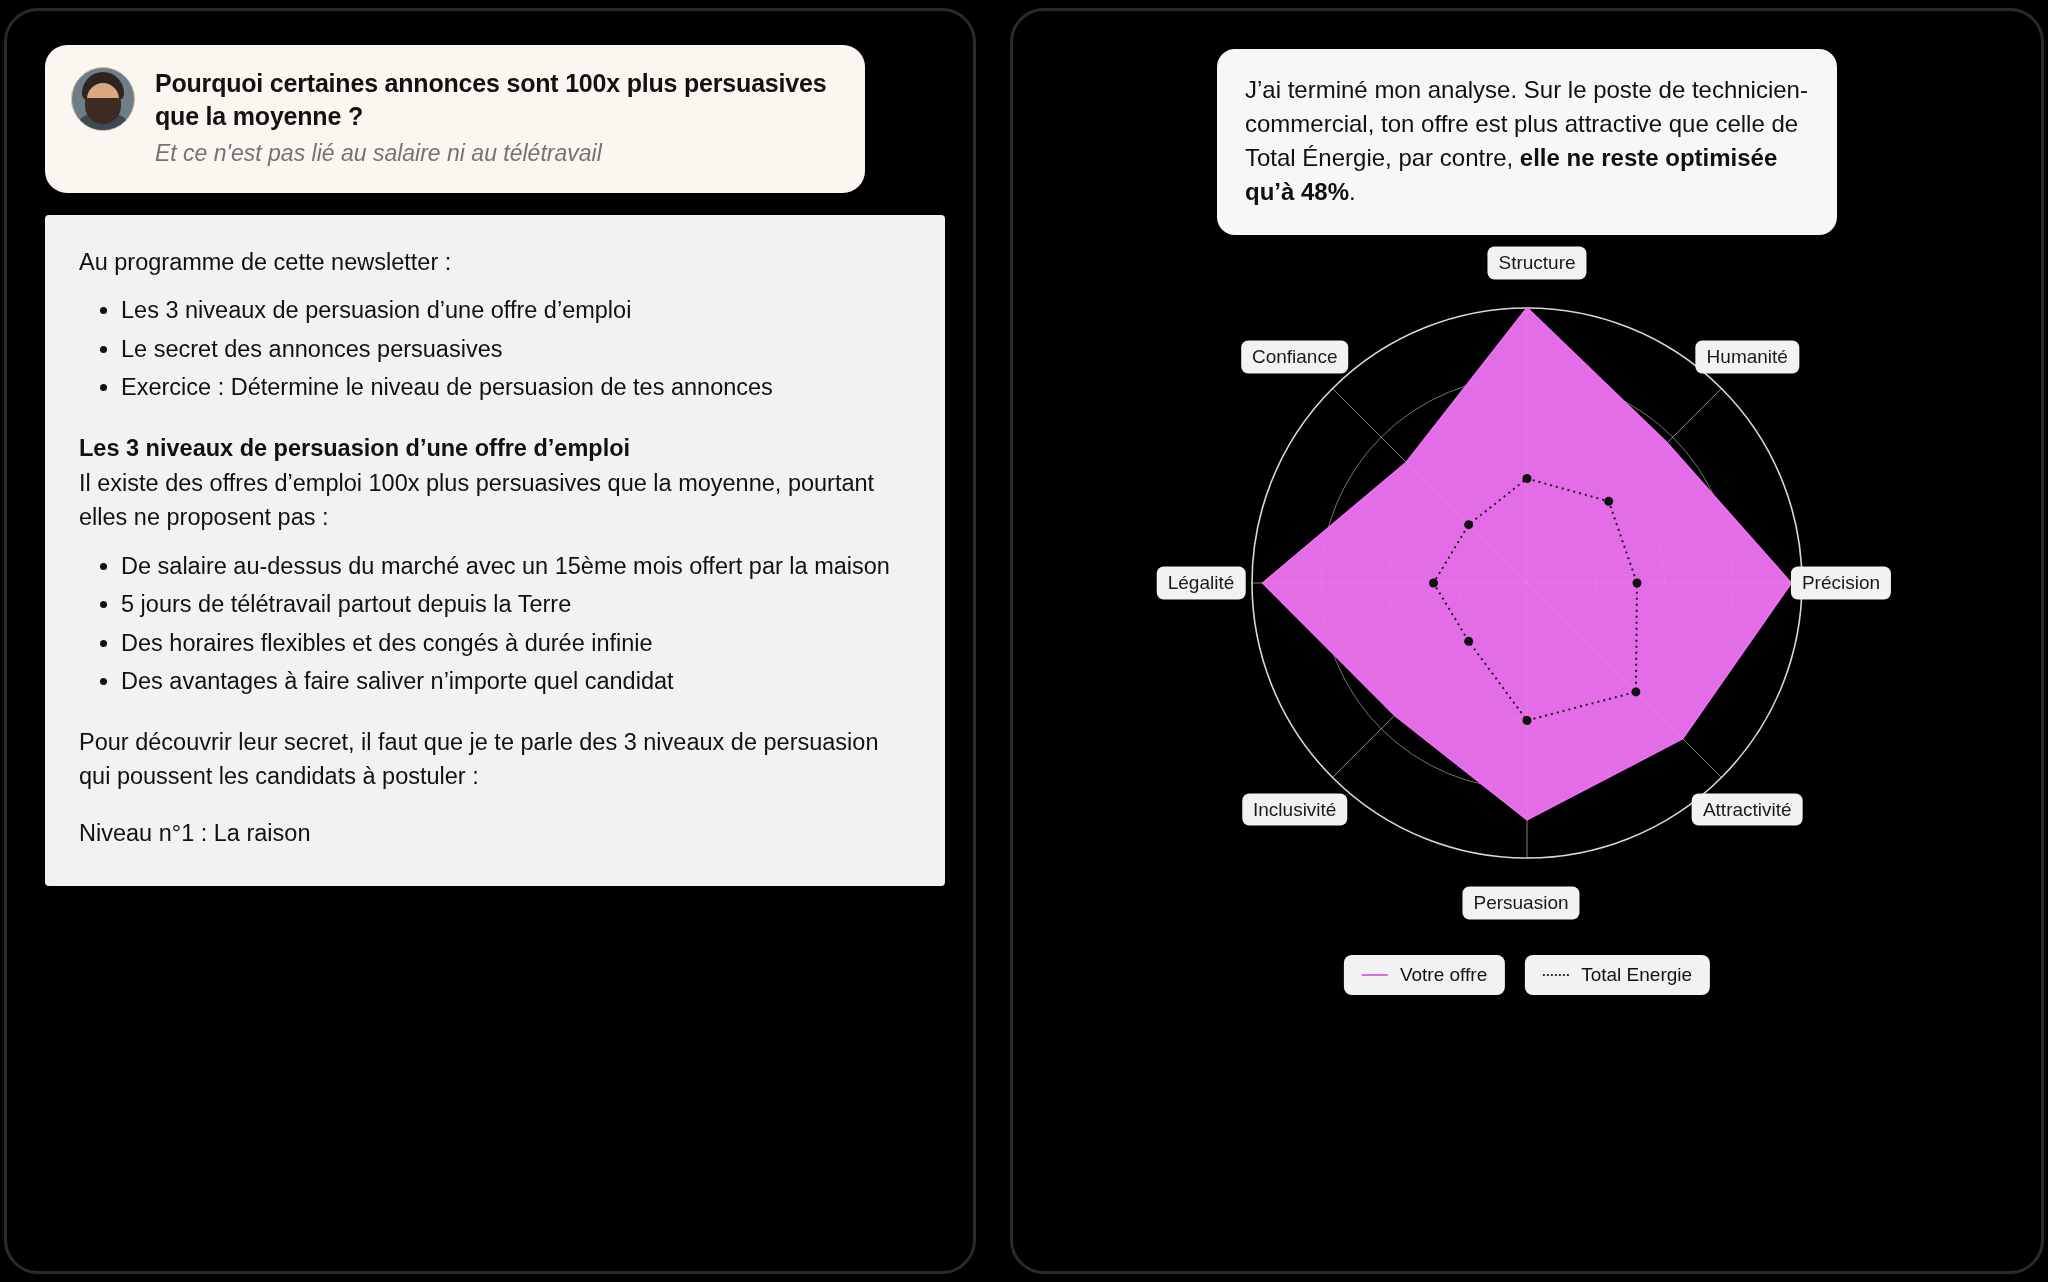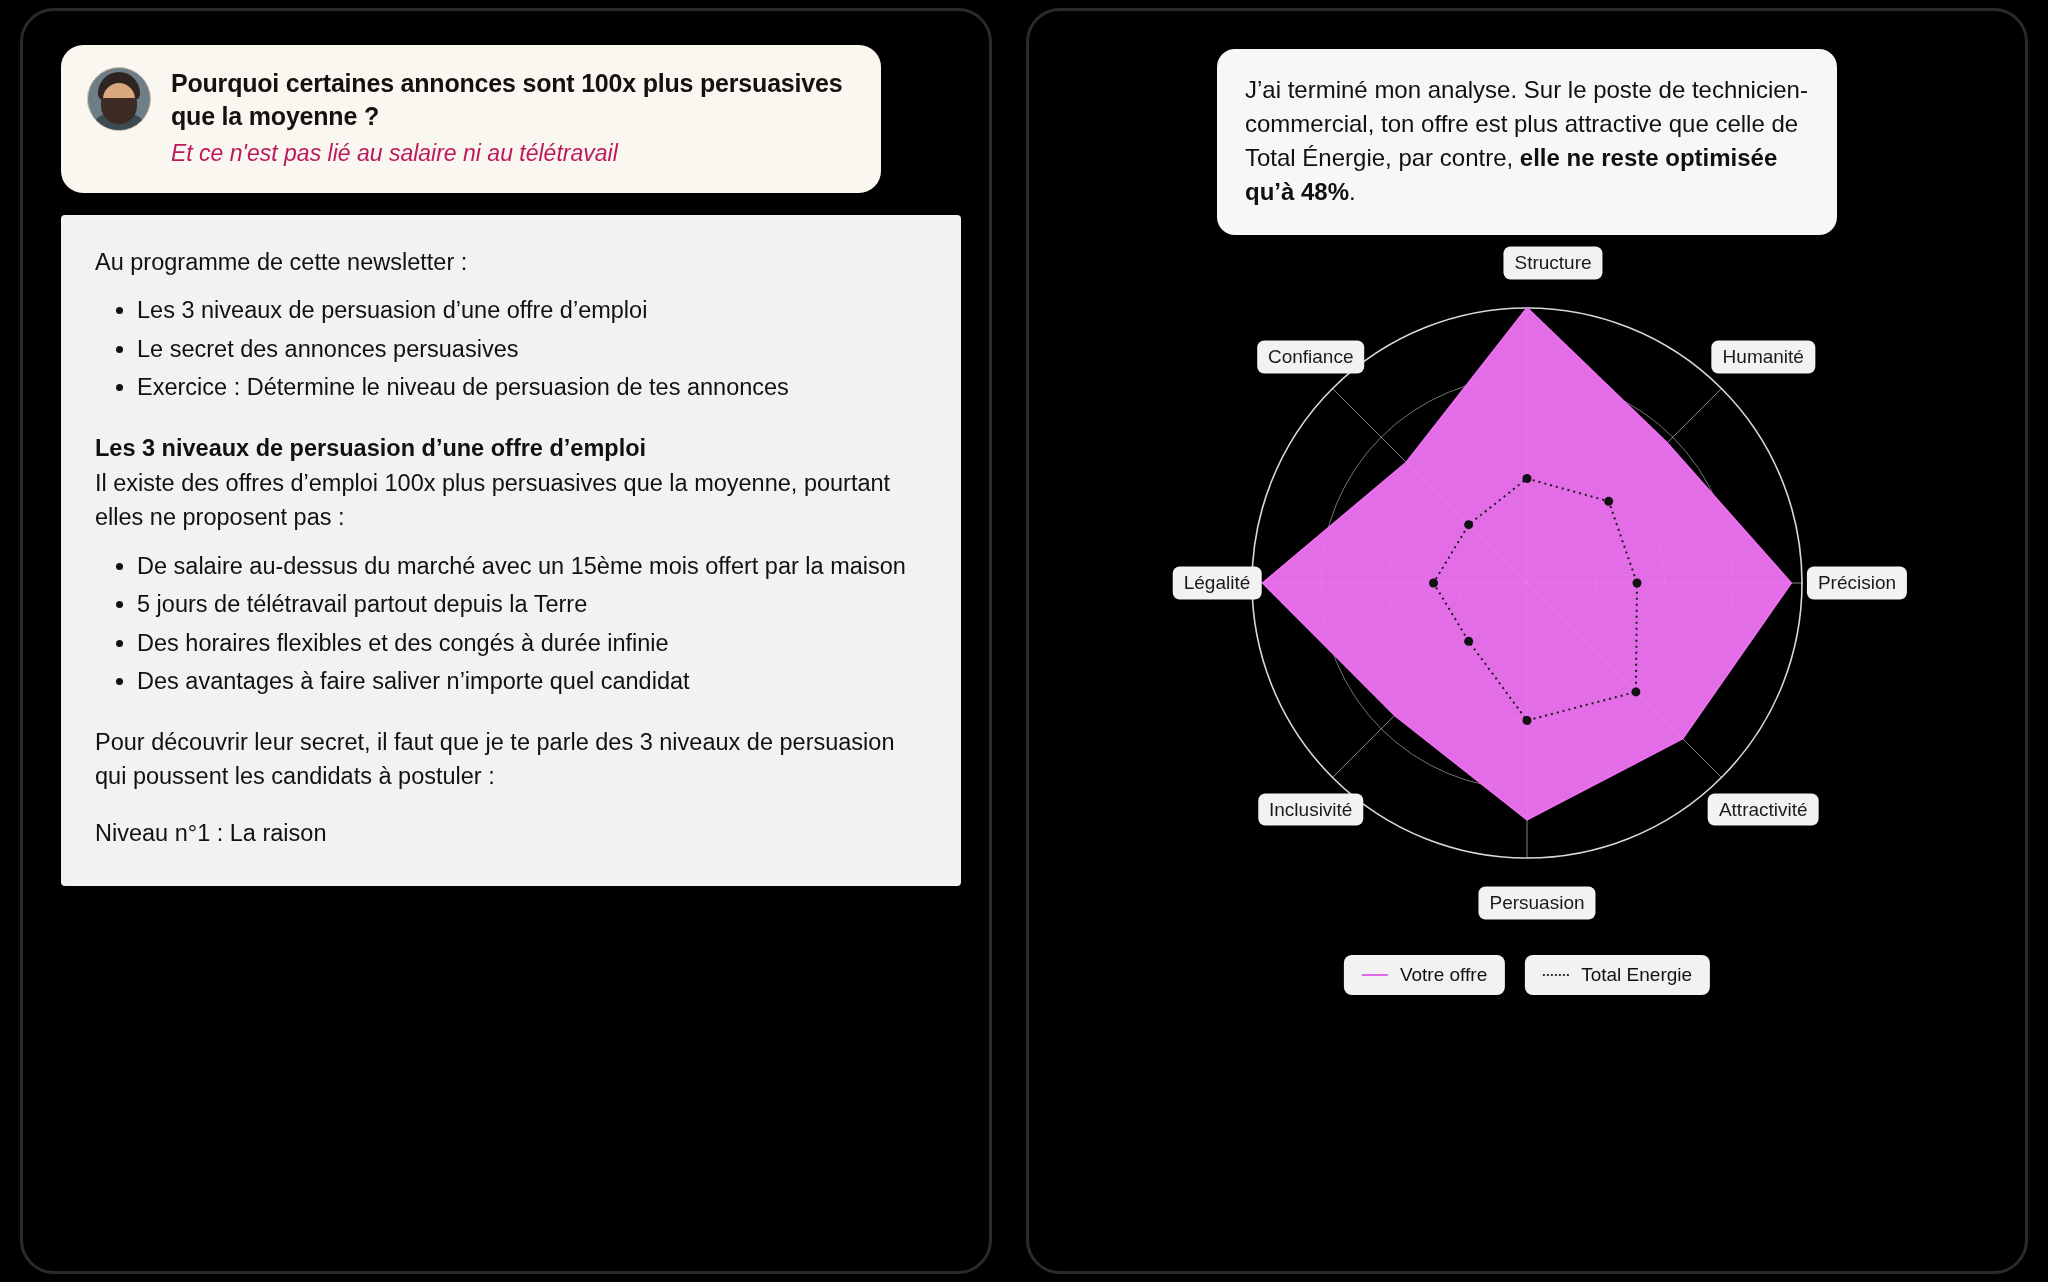--- a/index.html
+++ b/index.html
@@ -9,21 +9,21 @@
     width: 2048px;
     height: 1282px;
     font-family: "Liberation Sans", sans-serif;
   }
   #root {
     position: relative;
     width: 2048px;
     height: 1282px;
     display: flex;
     gap: 34px;
-    padding: 8px 20px;
+    padding: 8px 4px;
     box-sizing: border-box;
   }
   
   .panel {
     background: #000000;
     border: 3px solid #2a2a2a;
     border-radius: 34px;
     box-sizing: border-box;
     position: relative;
   }
@@ -88,21 +88,21 @@
     font-size: 25px;
     font-weight: bold;
     color: #14120f;
     line-height: 1.32;
     letter-spacing: -0.2px;
   }
   .headline-sub {
     margin-top: 6px;
     font-size: 23px;
     font-style: italic;
-    color: #be185d;
+    color: #737373;
     line-height: 1.3;
   }
   .body-card {
     margin-top: 22px;
     background: #f2f2f2;
     border-radius: 4px;
     padding: 30px 34px 36px 34px;
     width: 900px;
     box-sizing: border-box;
     color: #111111;

